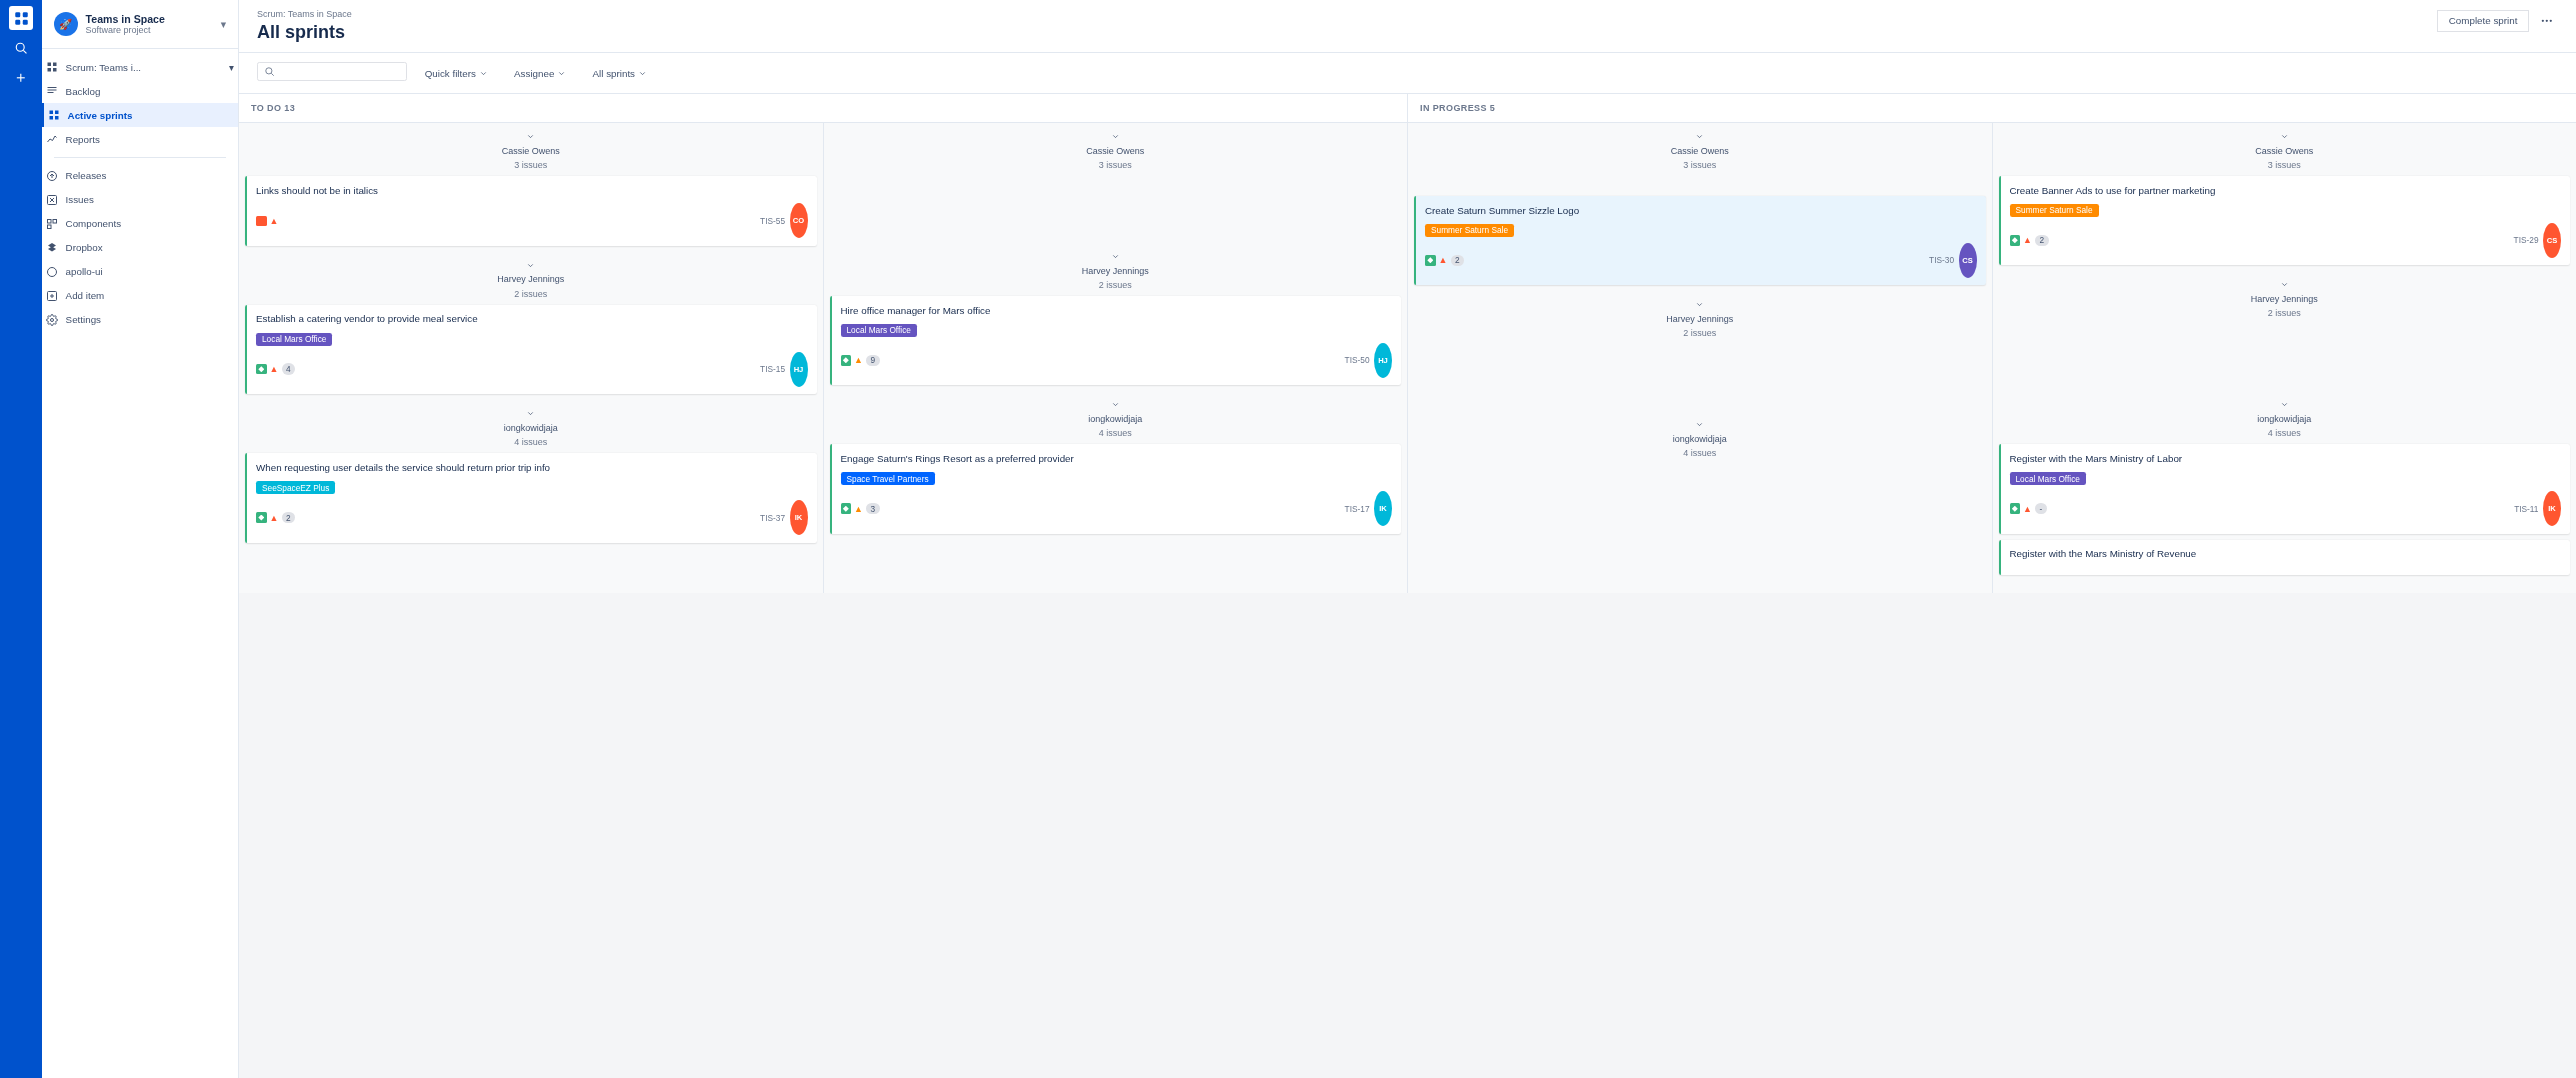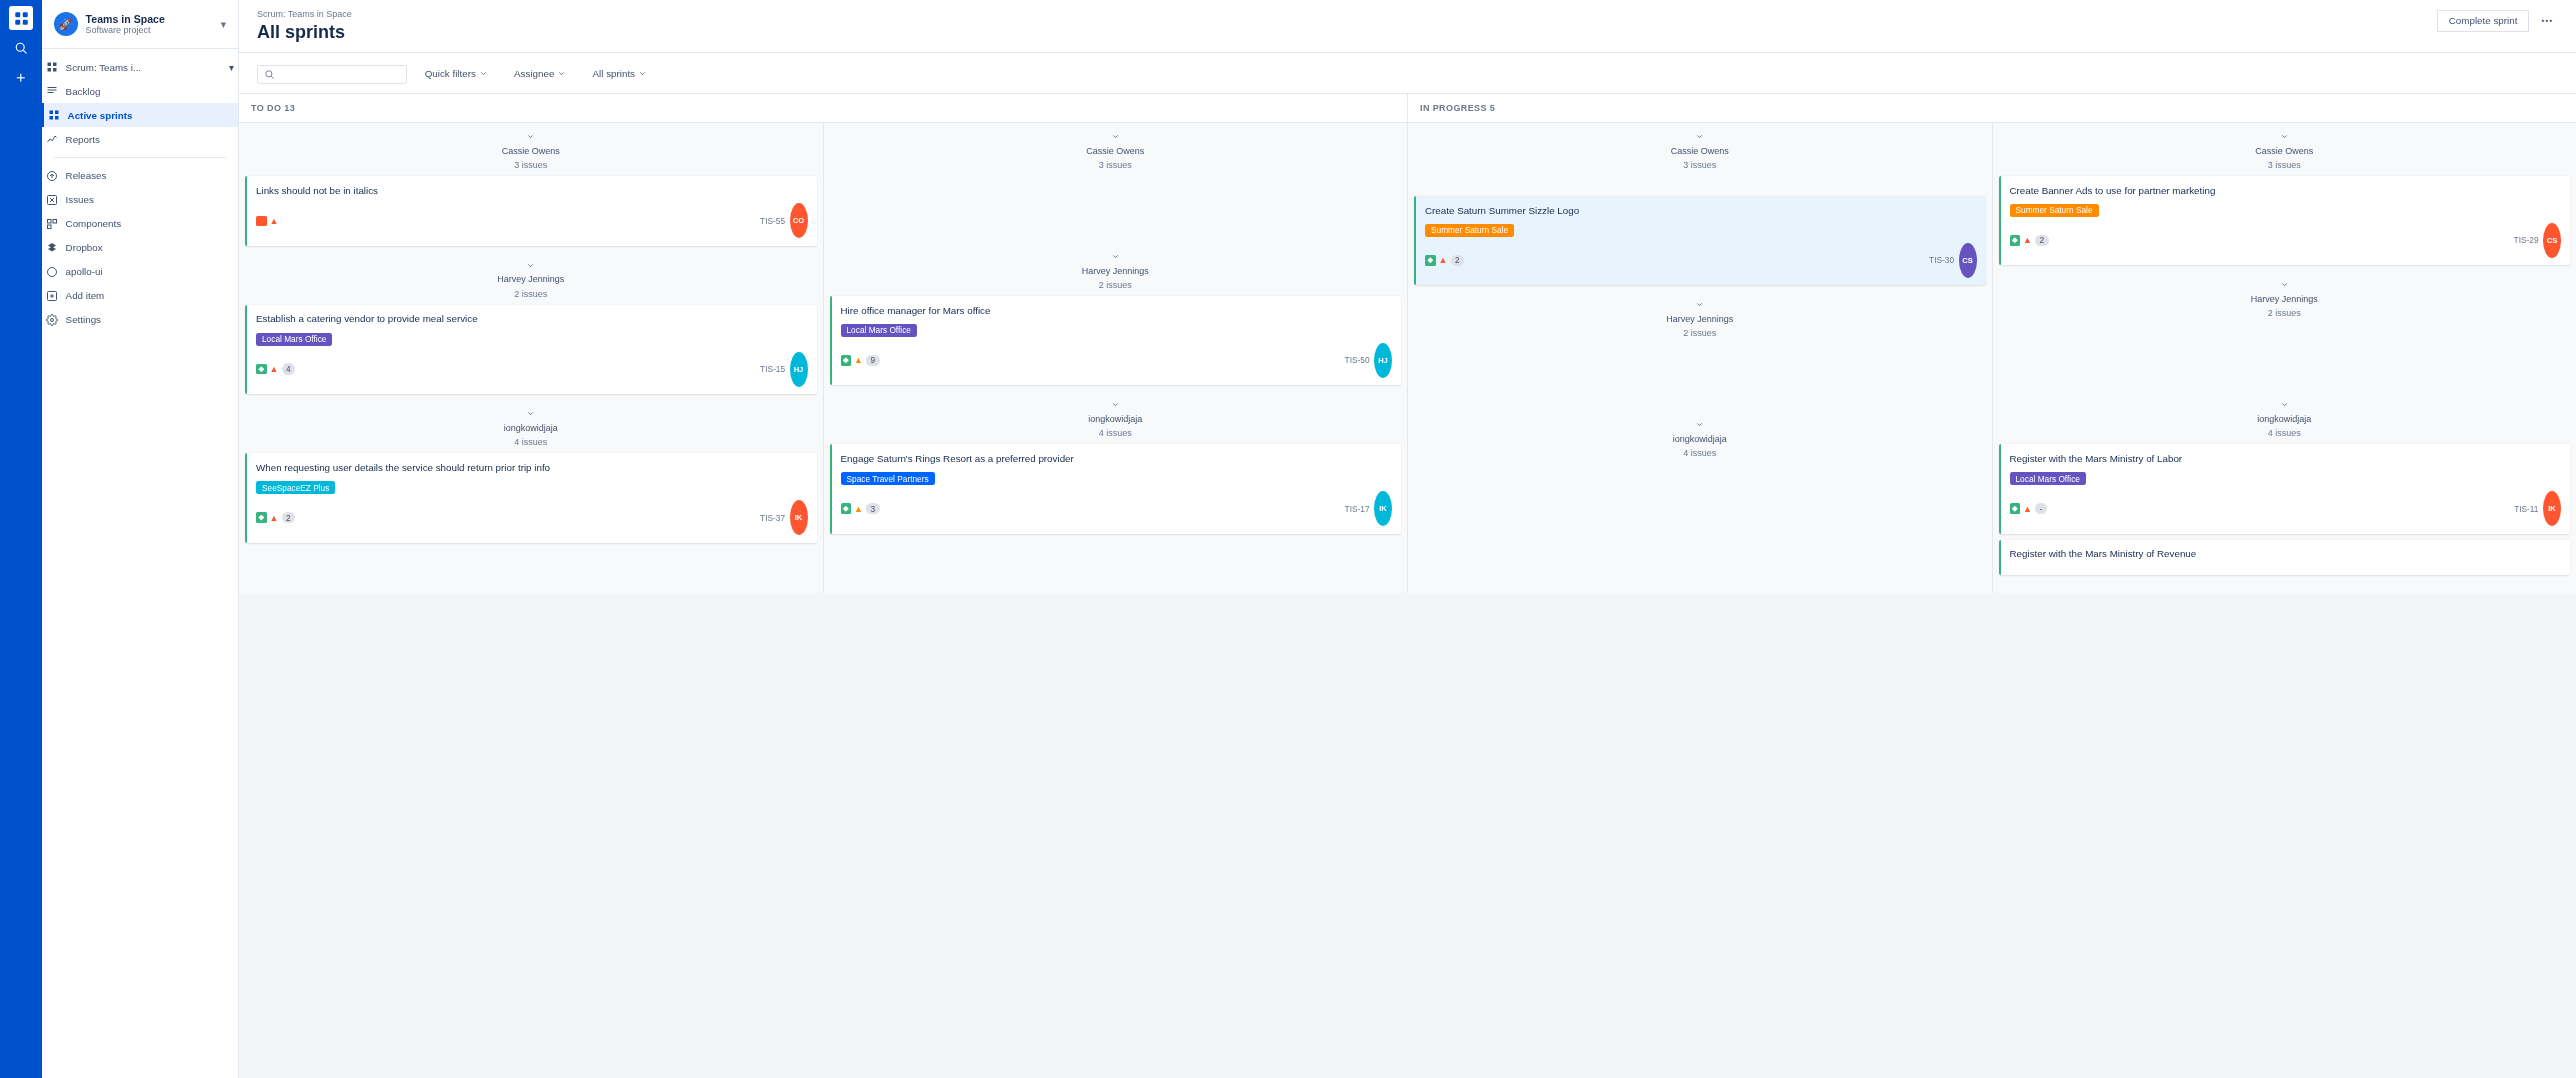--- a/index.html
+++ b/index.html
@@ -34,21 +34,21 @@
     
     .main { flex: 1; display: flex; flex-direction: column; overflow: hidden; }
 
     
     .main-header { background: white; border-bottom: 0.8px solid #e2e8f0; padding: 9px 18px; }
     .breadcrumb { font-size: 9px; color: #6b778c; margin-bottom: 3px; }
     .page-title { font-size: 18px; font-weight: 600; color: #172b4d; }
     .header-actions { display: flex; align-items: center; gap: 6px; }
 
     
-    .toolbar { background: white; border-bottom: 0.8px solid #e2e8f0; padding: 9px 18px; display: flex; align-items: flex-end; gap: 9px; }
+    .toolbar { background: white; border-bottom: 0.8px solid #e2e8f0; padding: 9px 18px; display: flex; align-items: flex-start; gap: 9px; }
     .search-input-wrap { display: flex; align-items: center; border: 0.8px solid #dfe1e6; border-radius: 2.3px; padding: 3px 6px; gap: 4.5px; background: white; }
     .search-input-wrap input { border: none; outline: none; font-size: 9.8px; width: 121px; }
     .filter-btn { display: flex; align-items: center; gap: 3px; padding: 4.5px 7.6px; border: 0.8px solid transparent; border-radius: 2.3px; cursor: pointer; font-size: 9.8px; color: #42526e; background: white; }
     .filter-btn svg { width: 9px; height: 9px; }
     .complete-sprint-btn { padding: 4.5px 10.6px; border: 0.8px solid #dfe1e6; border-radius: 0; font-size: 9.8px; color: #42526e; background: white; cursor: pointer; }
     .more-btn { width: 23px; height: 23px; display: flex; align-items: center; justify-content: center; border-radius: 2.3px; cursor: pointer; color: #42526e; }
 
     
     .board-area { flex: 1; overflow: auto; padding: 0; }
     .board-header-row { display: flex; background: white; border-bottom: 1.5px solid #e2e8f0; position: sticky; top: 0; z-index: 10; }

